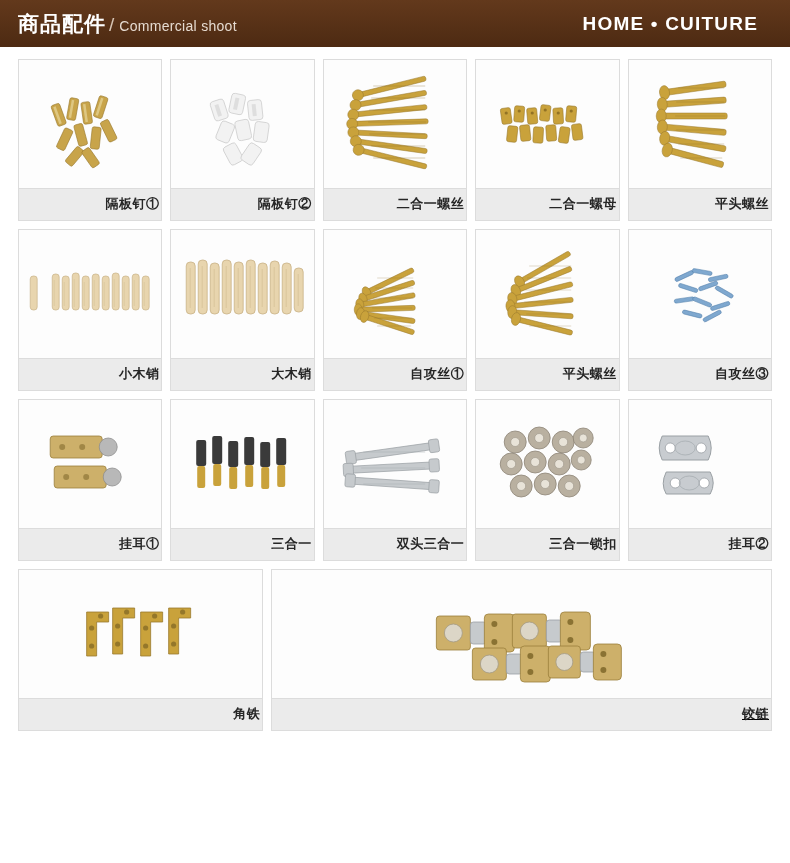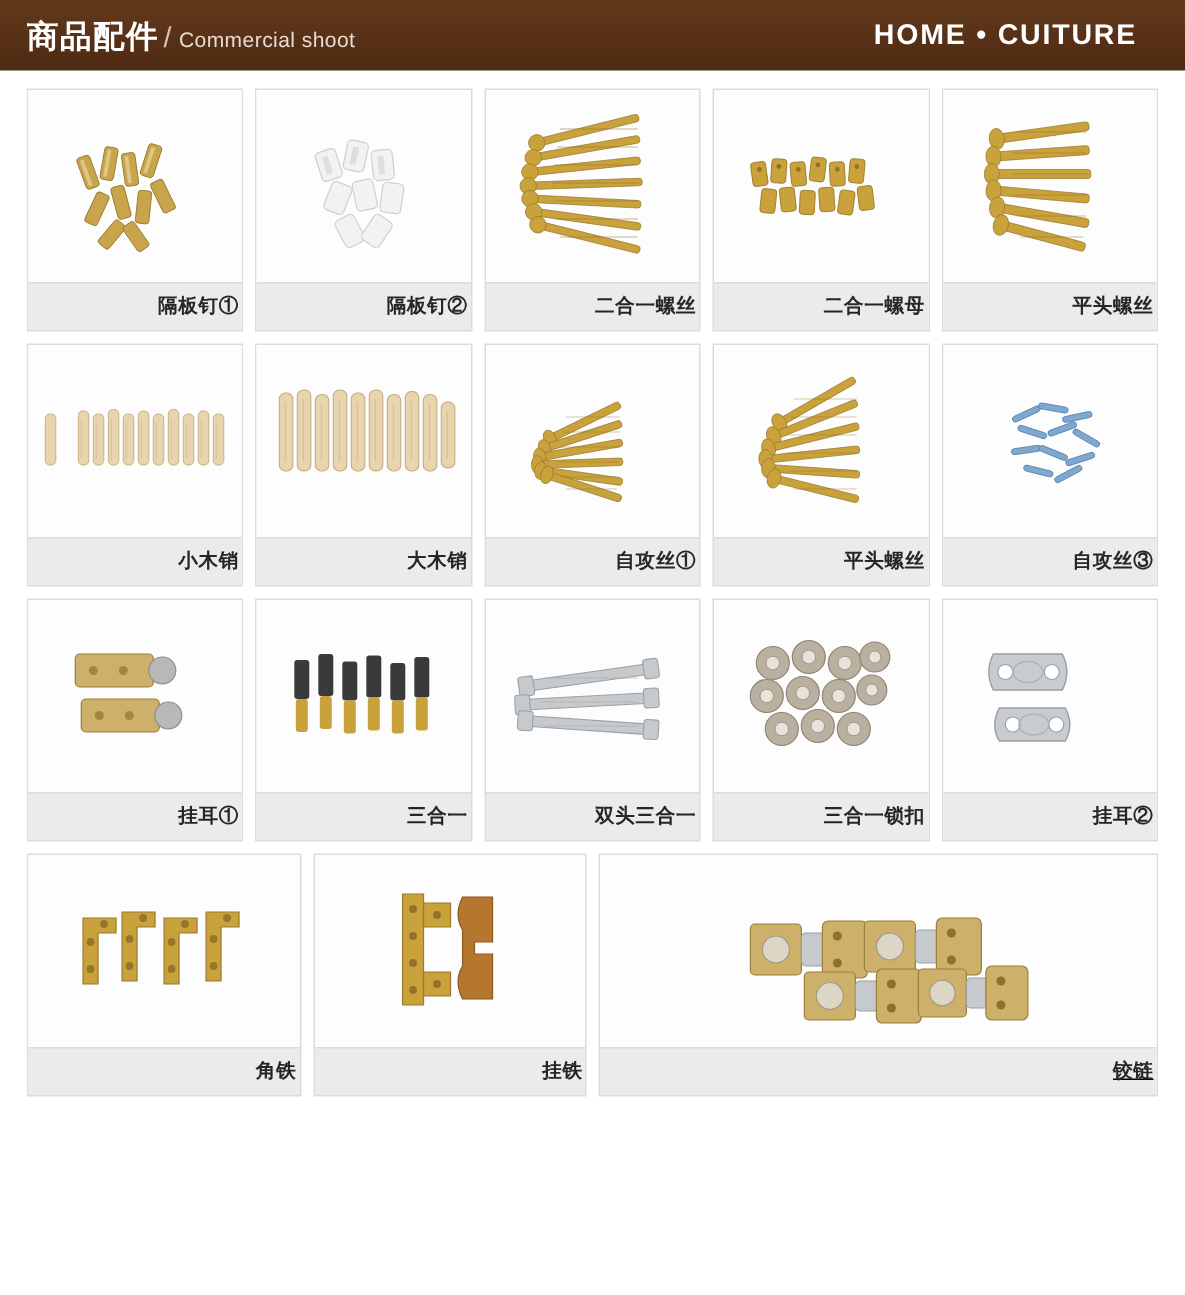--- a/index.html
+++ b/index.html
@@ -620,45 +620,20 @@
                 <circle cx="40" cy="8" r="2.6"></circle>
               <circle cx="68" cy="12" r="2.6"></circle>
                 <circle cx="96" cy="8" r="2.6"></circle>
             </g>
           </g>
         </svg>
       </div>
       <div class="caption">角铁</div>
     </div>
 
-    <div class="cell">
-      <div class="photo">
-        <svg viewBox="0 0 140 128" preserveAspectRatio="xMidYMid meet">
-          <g transform="translate(34,22)">
-            <g fill="#c9a23b" stroke="#9a7a2e" stroke-width="0.8">
-              <path d="M4 4 h14 v74 h-14 z"></path>
-              <path d="M18 10 h18 v16 h-18 z"></path>
-              <path d="M18 56 h18 v16 h-18 z"></path>
-            </g>
-            <g fill="#b5762e" stroke="#8d5a20" stroke-width="0.8">
-              <path d="M44 6 h20 v30 h-12 v8 h12 v30 h-20 q-6 -12 0 -22 v-24 q-6 -10 0 -22 z"></path>
-            </g>
-            <g fill="#7e6524" opacity="0.75">
-              <circle cx="11" cy="14" r="2.6"></circle>
-                <circle cx="11" cy="32" r="2.6"></circle>
-              <circle cx="11" cy="50" r="2.6"></circle>
-                <circle cx="11" cy="68" r="2.6"></circle>
-              <circle cx="27" cy="18" r="2.6"></circle>
-                <circle cx="27" cy="64" r="2.6"></circle>
-            </g>
-          </g>
-        </svg>
-      </div>
-      <div class="caption">挂铁</div>
-    </div>
 
     <div class="cell wide">
       <div class="photo">
         <svg viewBox="0 0 290 128" preserveAspectRatio="xMidYMid meet">
           <g transform="translate(60,24)">
 
             <g transform="translate(0,6)">
               <rect x="0" y="16" width="34" height="34" rx="3" fill="#cdb06a" stroke="#9a7f3b" stroke-width="0.8"></rect>
               <circle cx="17" cy="33" r="9" fill="#dcd6c7" stroke="#a39a86" stroke-width="0.8"></circle>
               <rect x="34" y="22" width="16" height="22" rx="3" fill="#c6cacd" stroke="#9aa0a4" stroke-width="0.8"></rect>

